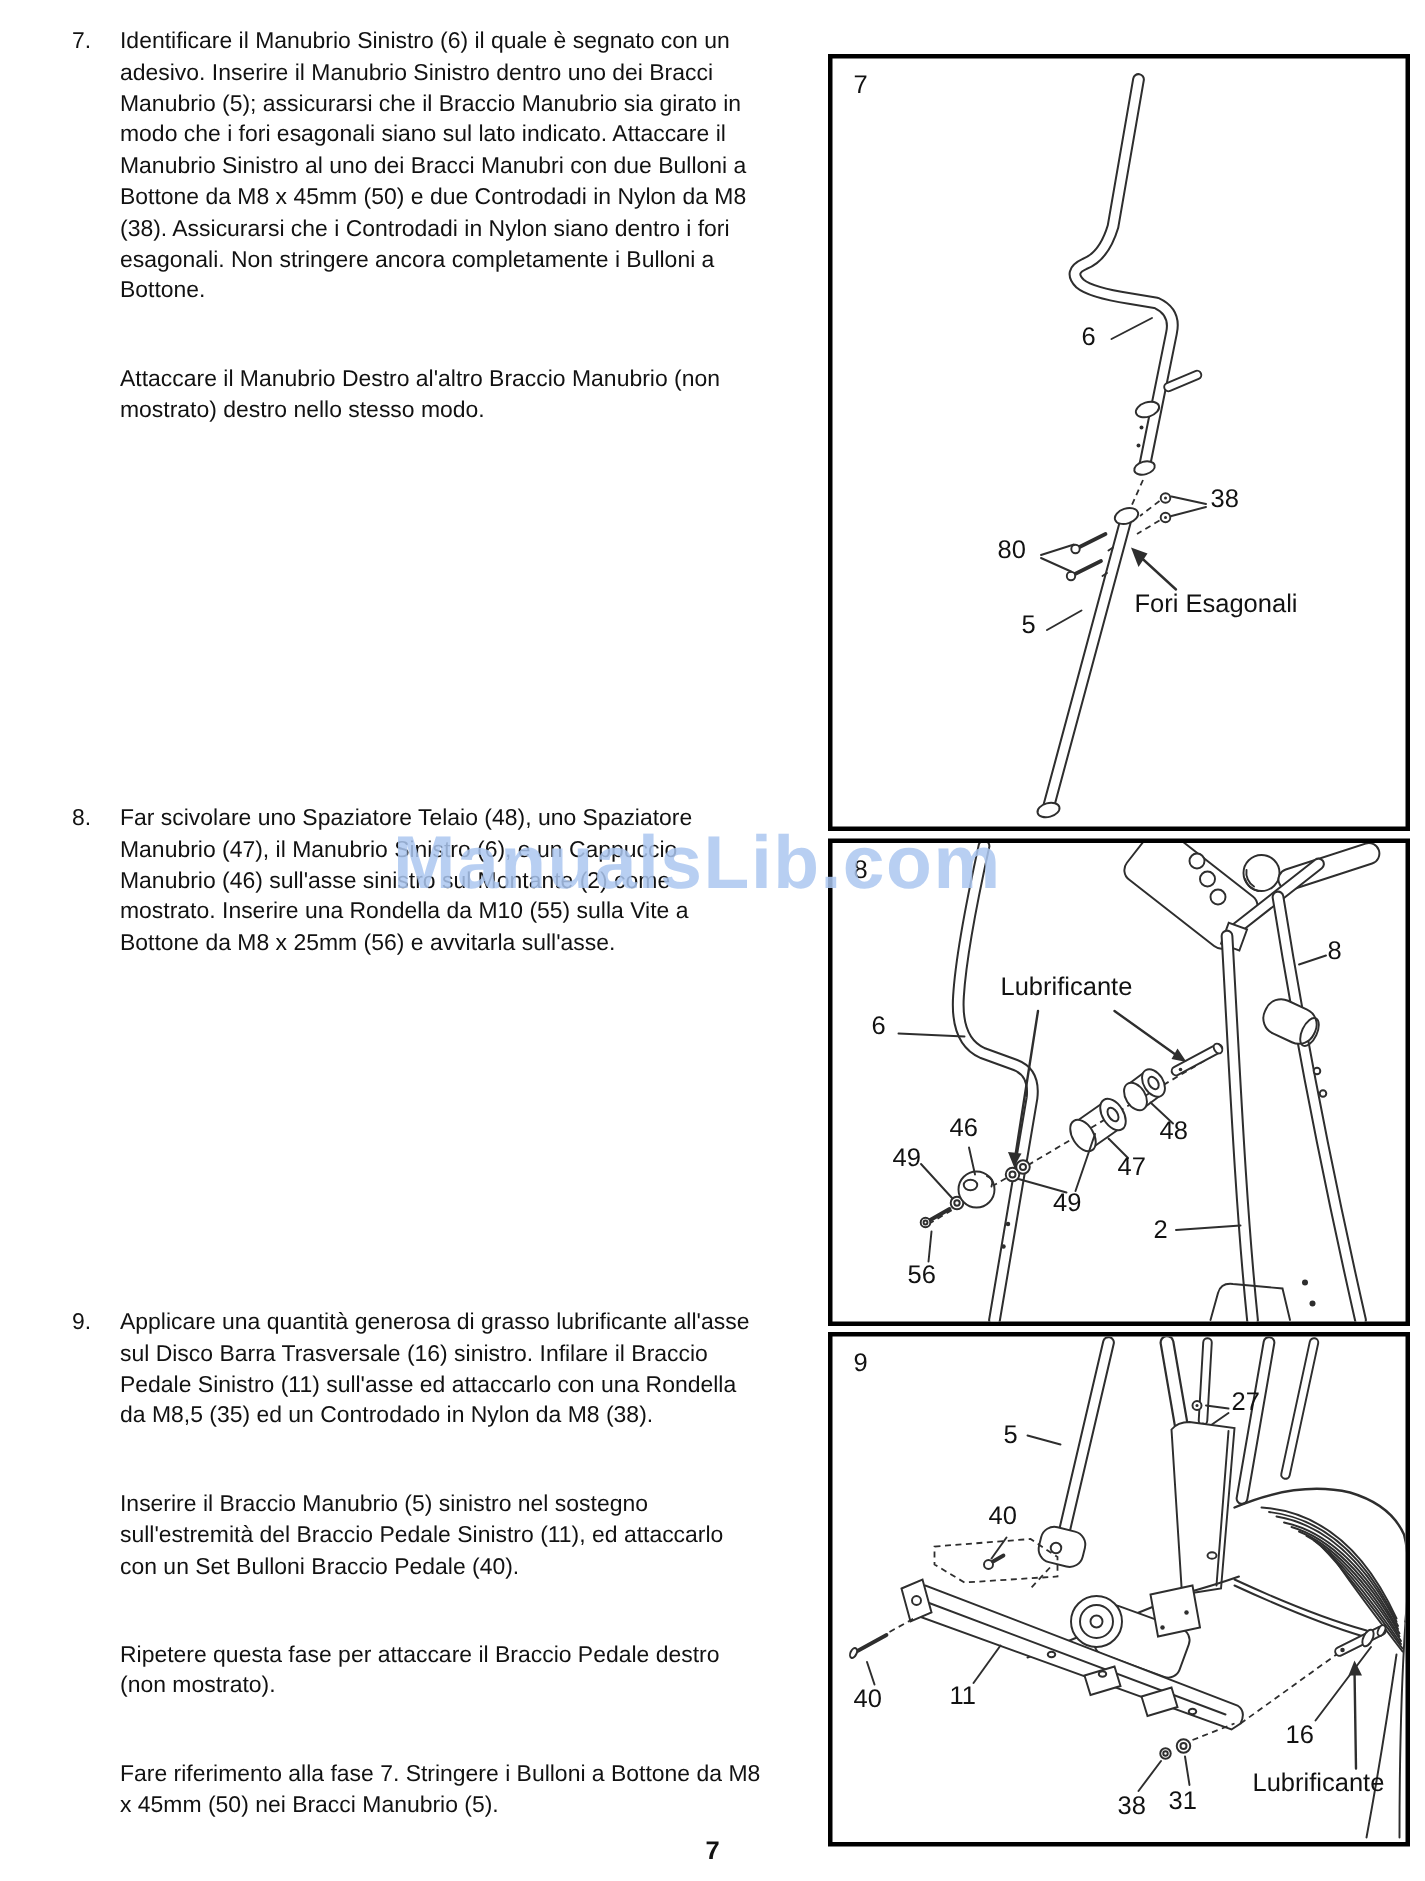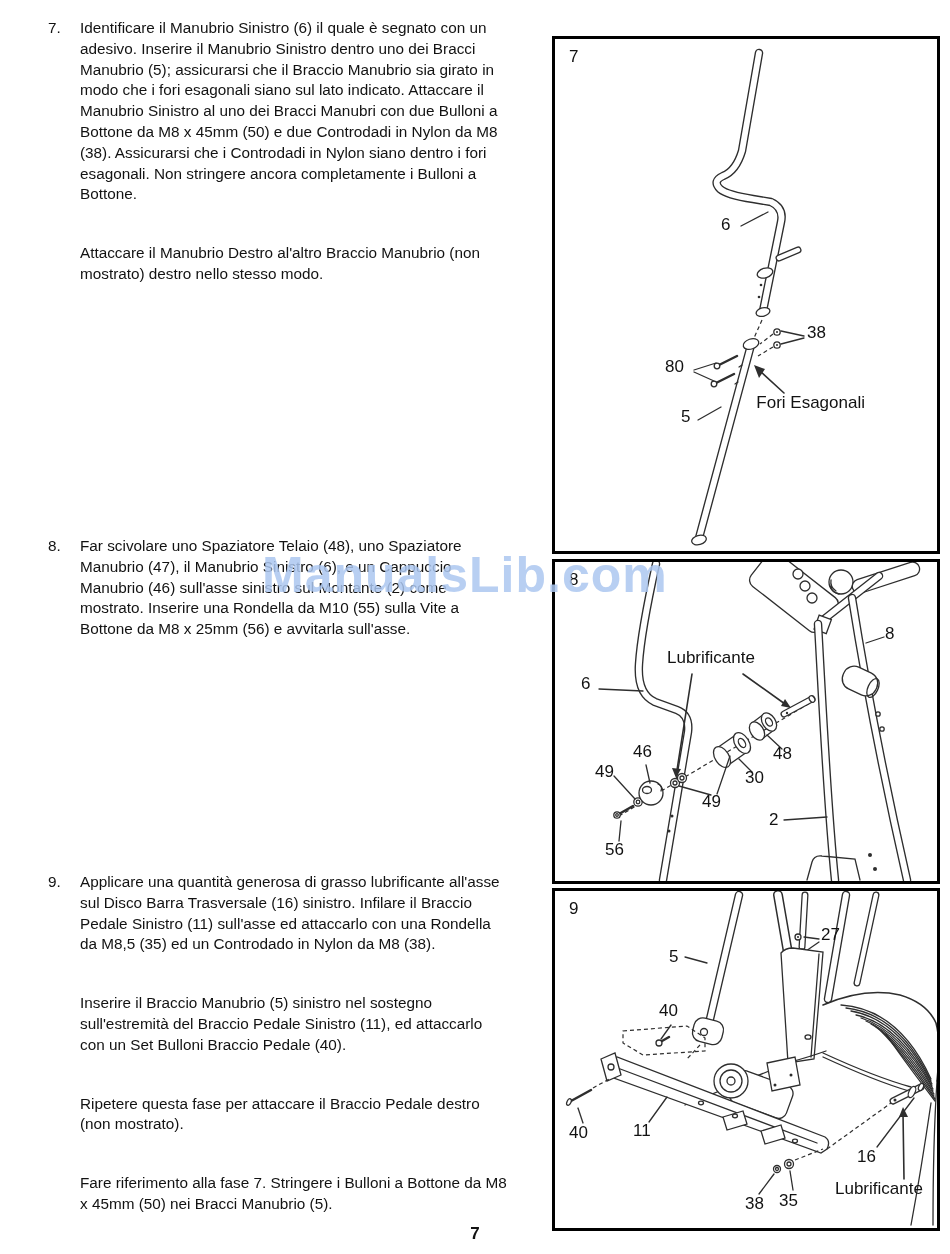--- a/index.html
+++ b/index.html
@@ -234,21 +234,21 @@
         <path class="ln16" d="M188,112 L230,142"></path>
           <polygon class="fl" points="236,146 226,144 230,137"></polygon>
       </g>
     </svg>
     <figcaption class="fig-num">8</figcaption>
     <div class="plabel" style="left:26px;top:112px">6</div>
     <div class="plabel" style="left:112px;top:86px">Lubrificante</div>
     <div class="plabel" style="left:330px;top:62px">8</div>
     <div class="plabel" style="left:78px;top:180px">46</div>
     <div class="plabel" style="left:40px;top:200px">49</div>
-    <div class="plabel" style="left:190px;top:206px">30</div>
+    <div class="plabel" style="left:190px;top:206px">47</div>
     <div class="plabel" style="left:218px;top:182px">48</div>
     <div class="plabel" style="left:147px;top:230px">49</div>
     <div class="plabel" style="left:214px;top:248px">2</div>
     <div class="plabel" style="left:50px;top:278px">56</div>
   </figure>
 
   <figure class="fig" id="fig9">
     <svg width="382" height="337" viewBox="0 0 382 337">
 
       <g>
@@ -371,19 +371,19 @@
       </g>
     </svg>
     <figcaption class="fig-num">9</figcaption>
     <div class="plabel" style="left:266px;top:34px">27</div>
     <div class="plabel" style="left:114px;top:56px">5</div>
     <div class="plabel" style="left:104px;top:110px">40</div>
     <div class="plabel" style="left:14px;top:232px">40</div>
     <div class="plabel" style="left:78px;top:230px">11</div>
     <div class="plabel" style="left:302px;top:256px">16</div>
     <div class="plabel" style="left:190px;top:303px">38</div>
-    <div class="plabel" style="left:224px;top:300px">35</div>
+    <div class="plabel" style="left:224px;top:300px">31</div>
     <div class="plabel" style="left:280px;top:288px">Lubrificante</div>
   </figure>
 
   <div class="wm">ManualsLib.com</div>
   <div class="pageno">7</div>
 </div>
 
 </body></html>

